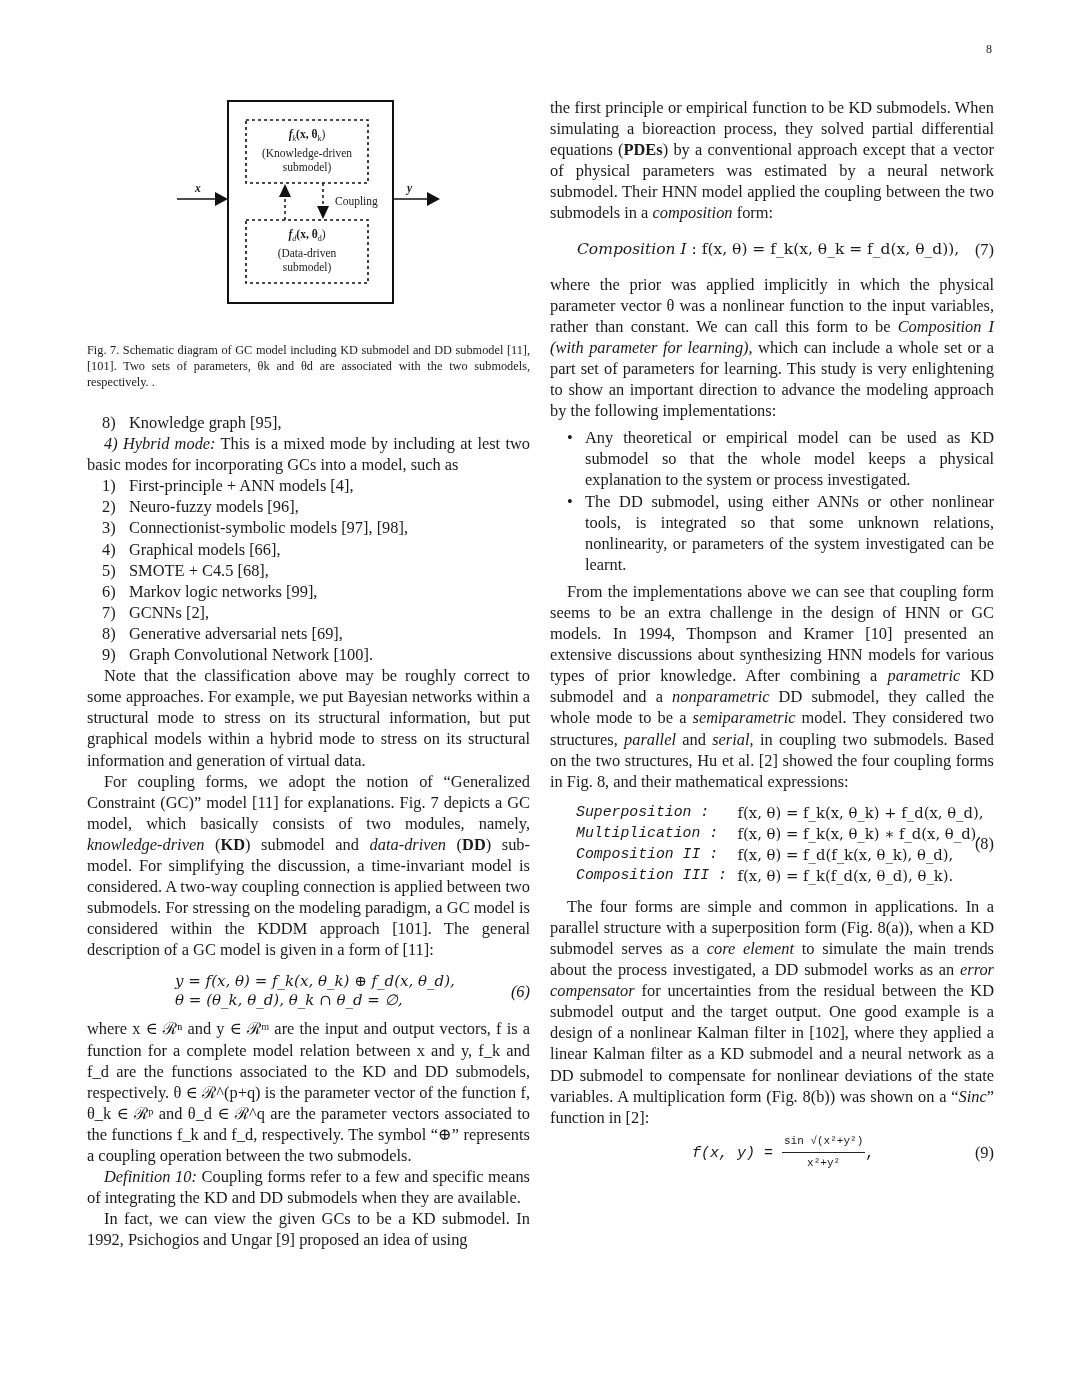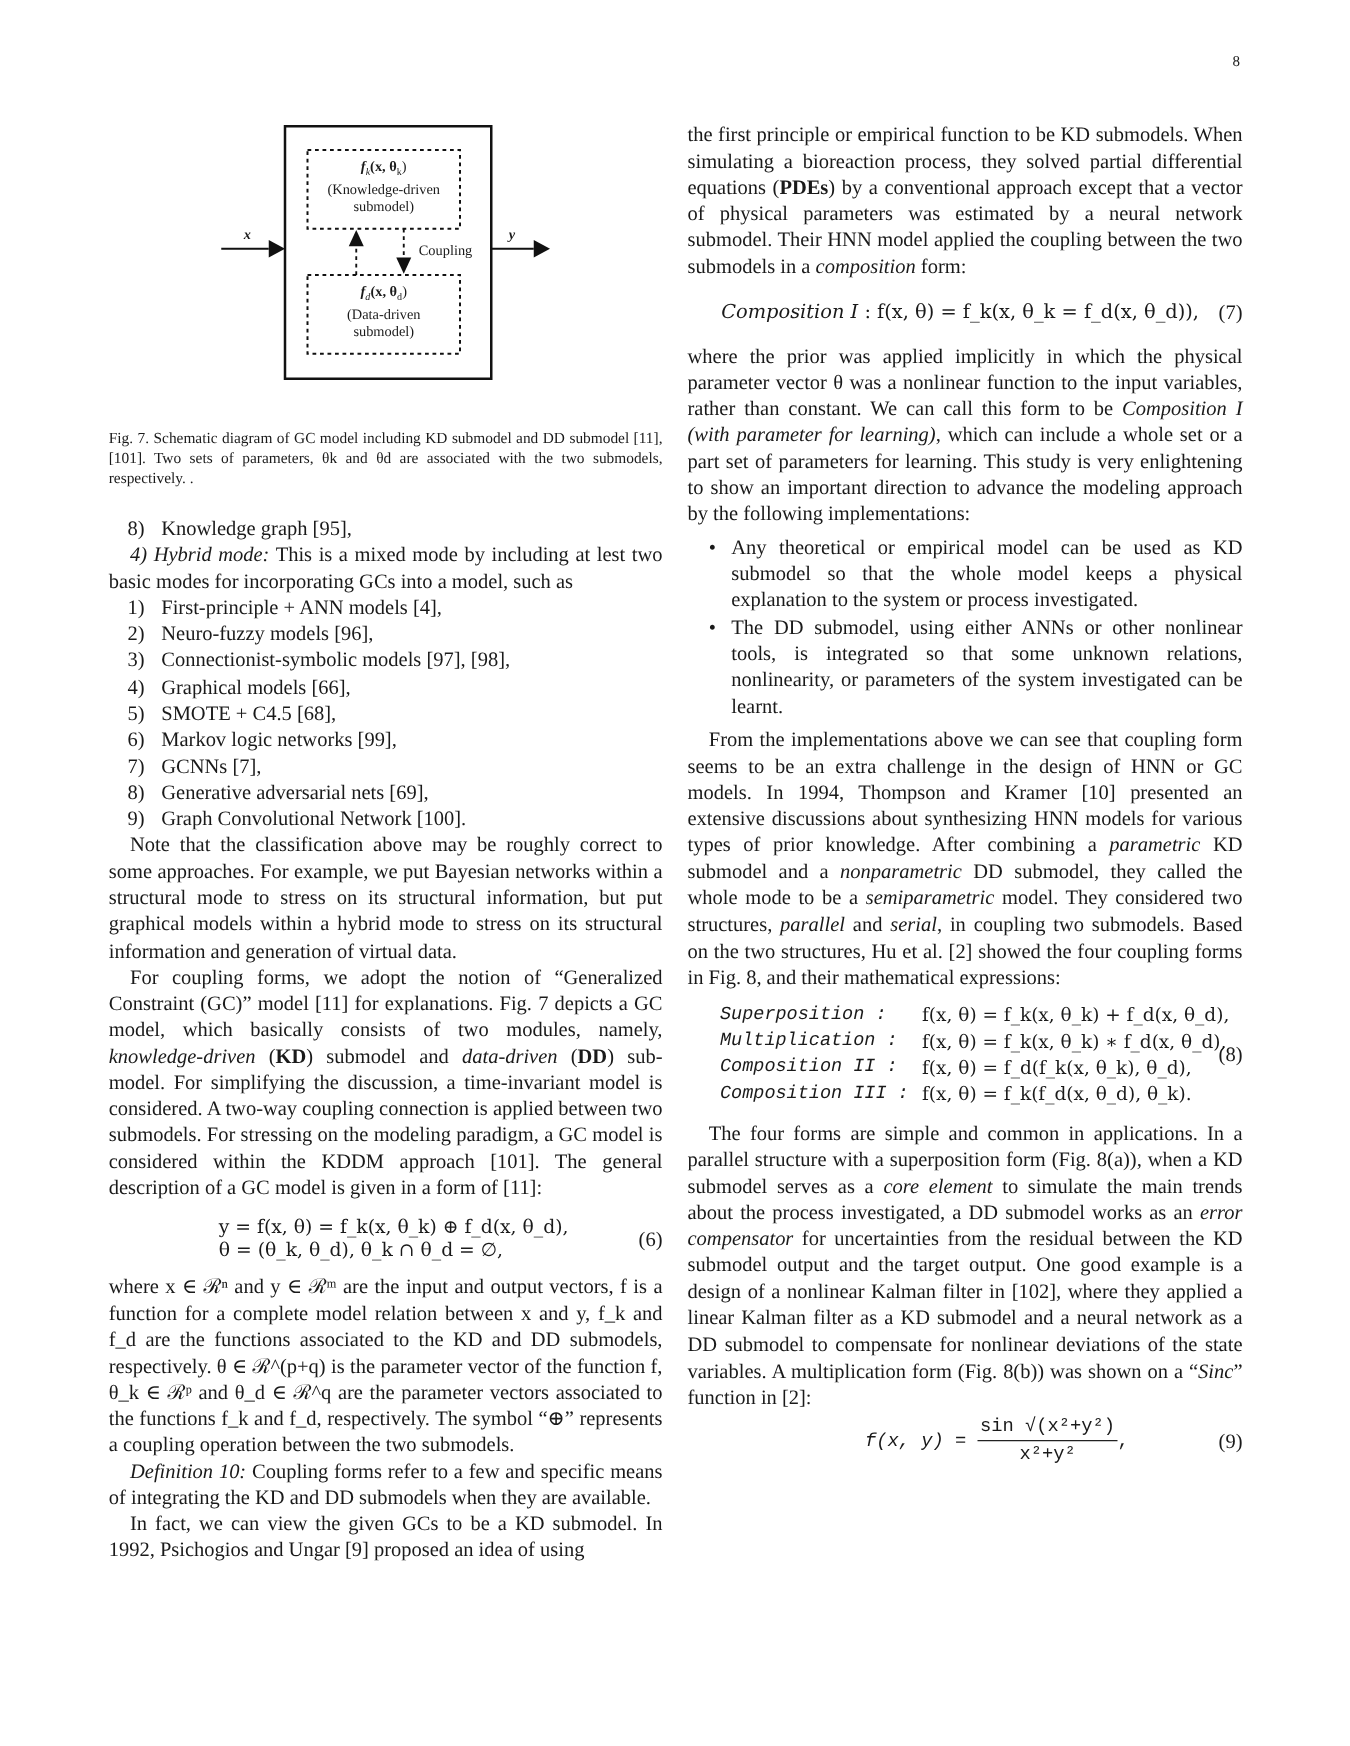--- a/index.html
+++ b/index.html
@@ -54,21 +54,21 @@
   .eq .body { flex: 1; }
   .eq .eqno { position: absolute; right: 0; }
   .eq-lines { margin-left: 88px; font-family: "DejaVu Serif", serif; font-size: 15px; line-height: 19px; }
   .eq7 { margin: 14px 0 12px 0; height: 24px; }
   .eq7 .body { padding-left: 27px; font-family: "DejaVu Serif", serif; font-size: 15.5px; }
   .eq8 { margin: 10px 0 10px 0; }
   .eq8 table { border-collapse: collapse; margin-left: 26px; font-family: "DejaVu Serif", serif; font-size: 14.8px; }
   .eq8 td { padding: 0 0 0 0; line-height: 21px; white-space: nowrap; }
   .eq8 td.lbl { font-style: italic; padding-right: 4px; font-family: Liberation Mono, monospace; }
   .eq9 { margin: 6px 0 8px 0; height: 38px; }
-  .frac { display: inline-flex; flex-direction: column; align-items: center; vertical-align: middle; font-size: 15px; }
+  .frac { display: inline-flex; flex-direction: column; align-items: center; vertical-align: middle; font-size: 11px; }
   .frac .num { border-bottom: 1px solid #222; padding: 0 2px; }
   sub, sup { font-size: 70%; }
 </style>
 </head>
 <body>
 
 <div class="page-number">8</div>
 
 <div class="col col-left">
 
@@ -117,30 +117,30 @@
 
   <p class="indent"><i>4) Hybrid mode:</i><span> This is a mixed mode by including at lest two basic modes for incorporating GCs into a model, such as</span></p>
 
   <ol class="enum">
     <li><span class="num">1)</span><span>First-principle + ANN models [4],</span></li>
     <li><span class="num">2)</span><span>Neuro-fuzzy models [96],</span></li>
     <li><span class="num">3)</span><span>Connectionist-symbolic models [97], [98],</span></li>
     <li><span class="num">4)</span><span>Graphical models [66],</span></li>
     <li><span class="num">5)</span><span>SMOTE + C4.5 [68],</span></li>
     <li><span class="num">6)</span><span>Markov logic networks [99],</span></li>
-    <li><span class="num">7)</span><span>GCNNs [7],</span></li>
+    <li><span class="num">7)</span><span>GCNNs [2],</span></li>
     <li><span class="num">8)</span><span>Generative adversarial nets [69],</span></li>
     <li><span class="num">9)</span><span>Graph Convolutional Network [100].</span></li>
   </ol>
 
   <p class="indent">Note that the classification above may be roughly correct to some approaches. For example, we put Bayesian networks within a structural mode to stress on its structural information, but put graphical models within a hybrid mode to stress on its structural information and generation of virtual data.</p>
 
   <p class="indent"><span>For coupling forms, we adopt the notion of “Generalized Constraint (GC)” model [11] for explanations. Fig. 7 depicts a GC model, which basically consists of two modules, namely, </span><i>knowledge-driven</i><span> (</span><b>KD</b><span>) submodel and </span><i>data-driven</i><span> (</span><b>DD</b><span>) sub-model. For simplifying the discussion, a time-invariant model is considered. A two-way coupling connection is applied between two submodels. For stressing on the modeling paradigm, a GC model is considered within the KDDM approach [101]. The general description of a GC model is given in a form of [11]:</span></p>
 
-  <div class="eq" style="margin:12px 0 8px 0;">
+  <div class="eq" style="margin:12px 0 8px 0;font-style:italic;">
     <div class="body eq-lines">
       <div>y = f(x, θ) = f_k(x, θ_k) ⊕ f_d(x, θ_d),</div>
       <div>θ = (θ_k, θ_d),  θ_k ∩ θ_d = ∅,</div>
     </div>
     <span class="eqno">(6)</span>
   </div>
 
   <p>where x ∈ ℛⁿ and y ∈ ℛᵐ are the input and output vectors, f is a function for a complete model relation between x and y, f_k and f_d are the functions associated to the KD and DD submodels, respectively. θ ∈ ℛ^(p+q) is the parameter vector of the function f, θ_k ∈ ℛᵖ and θ_d ∈ ℛ^q are the parameter vectors associated to the functions f_k and f_d, respectively. The symbol “⊕” represents a coupling operation between the two submodels.</p>
 
   <p class="indent"><i>Definition 10:</i><span> Coupling forms refer to a few and specific means of integrating the KD and DD submodels when they are available.</span></p>

